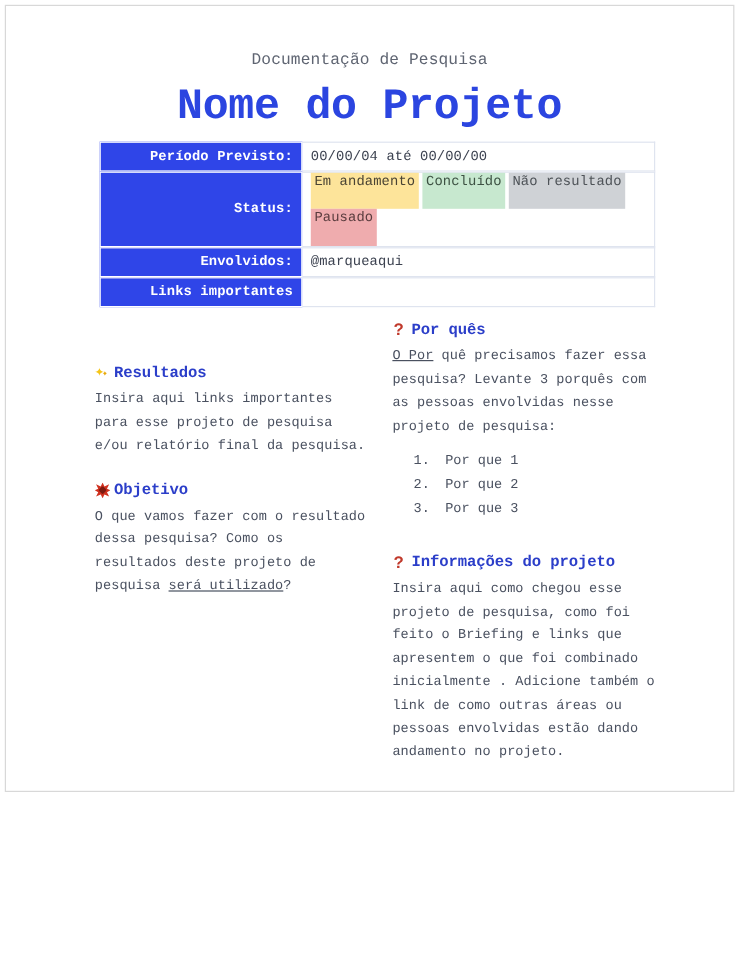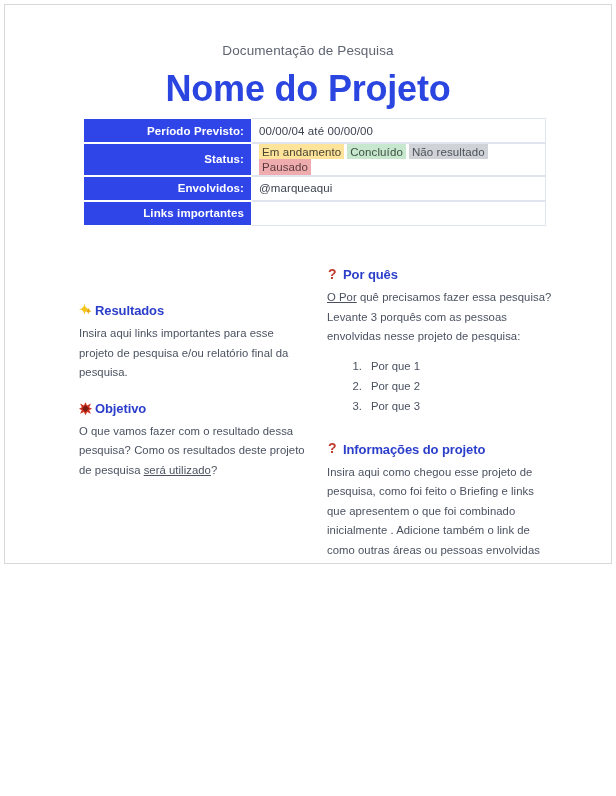--- a/index.html
+++ b/index.html
@@ -16,25 +16,26 @@
     font-family: "Liberation Sans", sans-serif;
     -webkit-font-smoothing: antialiased;
   }
 
   
   .page {
     position: absolute;
     left: 4px;
     top: 4px;
     width: 608px;
-    height: 560px;
+    height: 656px;
     background: #ffffff;
     border: 1px solid #d8d8d8;
     box-sizing: border-box;
     overflow: hidden;
+    font-family: Liberation Mono, monospace;
   }
 
   
   .doc-header {
     text-align: center;
     padding-top: 38px;
   }
   .doc-kicker {
     font-size: 13.5px;
     color: #5f6572;
@@ -83,21 +84,21 @@
     color: #3c4250;
     text-align: left;
     padding-left: 7px;
     border: 1px solid #dfe4ef;
     border-left: none;
     box-sizing: border-box;
     letter-spacing: .1px;
   }
   .badge {
     display: inline-block;
-    padding: 1px 3px 0 3px;
+    padding: 1px 3px 15px 3px;
     margin-right: 3px;
     font-size: 11.5px;
     line-height: 1.25;
   }
   .badge.b-yellow { background: #fde49a; color: #4a4434; }
   .badge.b-green  { background: #c7e8cf; color: #3d5243; }
   .badge.b-gray   { background: #cfd2d6; color: #4e5358; }
   .badge.b-red    { background: #efacae; color: #5a3c3e; }
 
   

